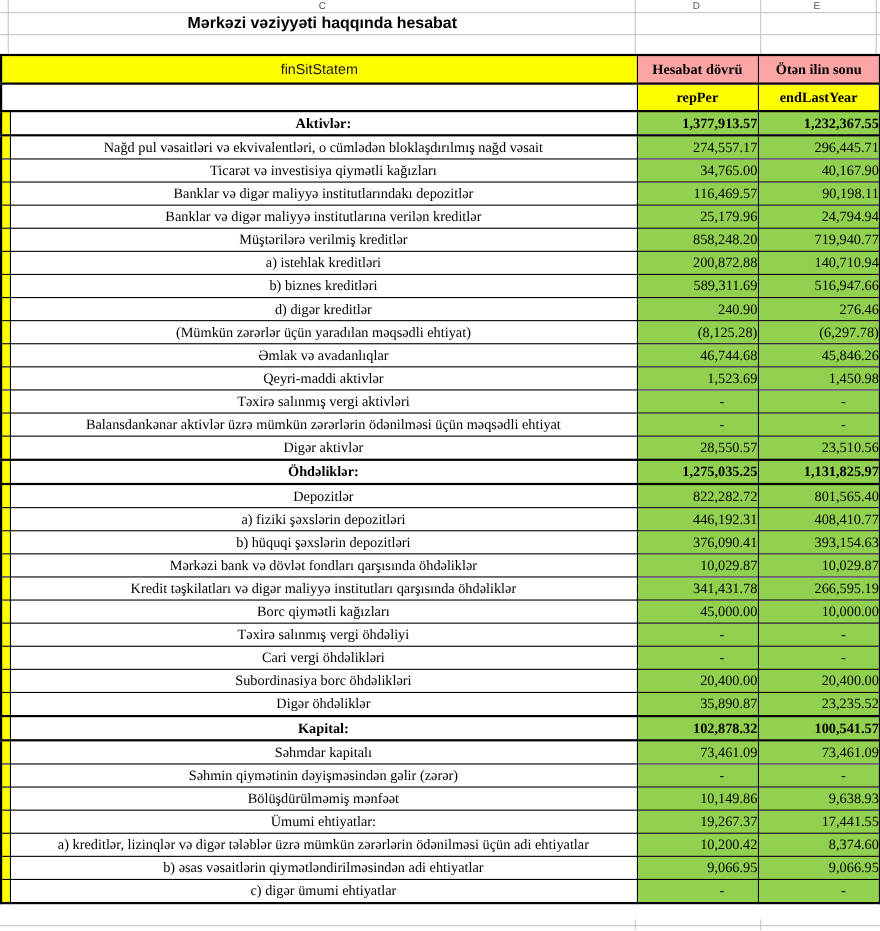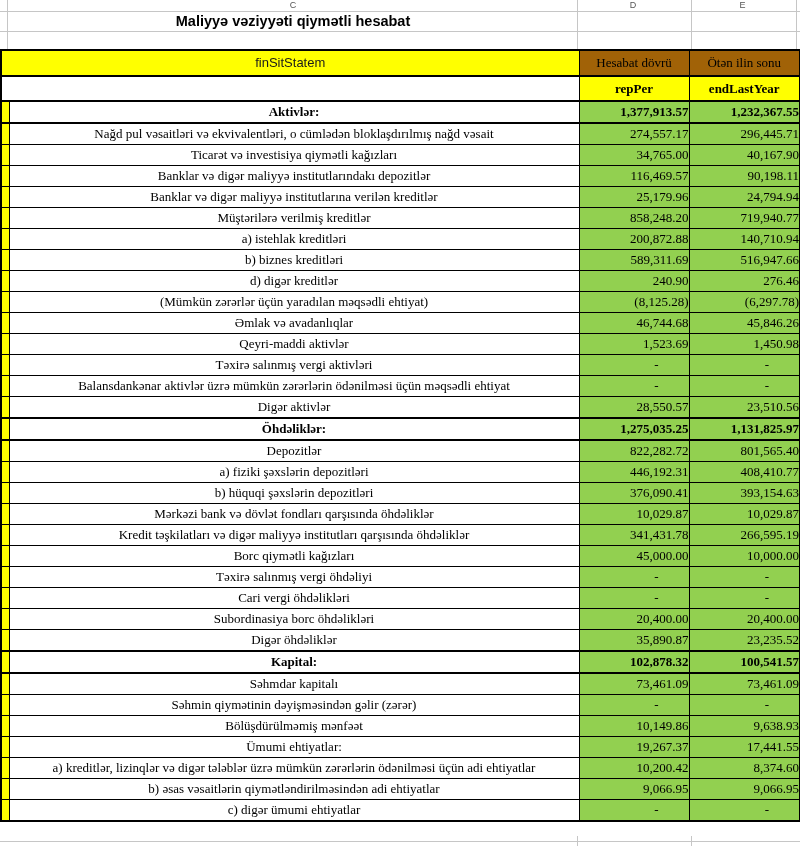--- a/index.html
+++ b/index.html
@@ -49,41 +49,41 @@
   }
   td.num.dash{padding-right:30px;}
   tr.bold td{font-weight:bold;border-top-width:2px;border-bottom-width:2px;}
   
   tr.hdr1 td{height:24px;border-bottom-width:2px;border-top-width:2px;margin-top:27px;}
   tr.hdr2 td{height:23px;border-bottom-width:2px;}
   td.form-code{
     background:var(--highlight-yellow);text-align:center;
     font-family:"Liberation Sans", sans-serif;font-size:13.5px;color:#1a1a1a;
   }
-  td.col-head{background:#a16207;text-align:center;font-weight:normal;font-size:13.5px;border-left-width:2px;}
+  td.col-head{background:#fca5a5;text-align:center;font-weight:bold;font-size:13.5px;border-left-width:2px;}
   td.code-cell{background:var(--highlight-yellow);text-align:center;font-weight:bold;font-size:13.5px;border-left-width:2px;}
   td.blank-head{background:#fff;}
 </style>
 </head>
 <body>
 
 <div class="sheet">
 
   <div class="col-letter" style="left:8px;width:570px;">C</div>
   <div class="col-letter" style="left:578px;width:110px;">D</div>
   <div class="col-letter" style="left:688px;width:109px;">E</div>
 
   <div class="gl v" style="left:7px;top:0;height:49px;"></div>
   <div class="gl v" style="left:577px;top:0;height:49px;"></div>
   <div class="gl v" style="left:691px;top:0;height:49px;"></div>
   <div class="gl v" style="left:796px;top:0;height:49px;"></div>
   <div class="gl h" style="left:0;top:11px;width:800px;"></div>
   <div class="gl h" style="left:0;top:31px;width:800px;"></div>
 
-  <div class="report-title">Maliyyə vəziyyəti qiymətli hesabat</div>
+  <div class="report-title">Mərkəzi vəziyyəti haqqında hesabat</div>
   <div class="unit-note">min manatla</div>
 
   <table class="fin">
     <colgroup>
       <col style="width:8px;">
         <col style="width:570px;">
         <col style="width:110px;">
         <col style="width:111px;">
     </colgroup>
     <tbody>

